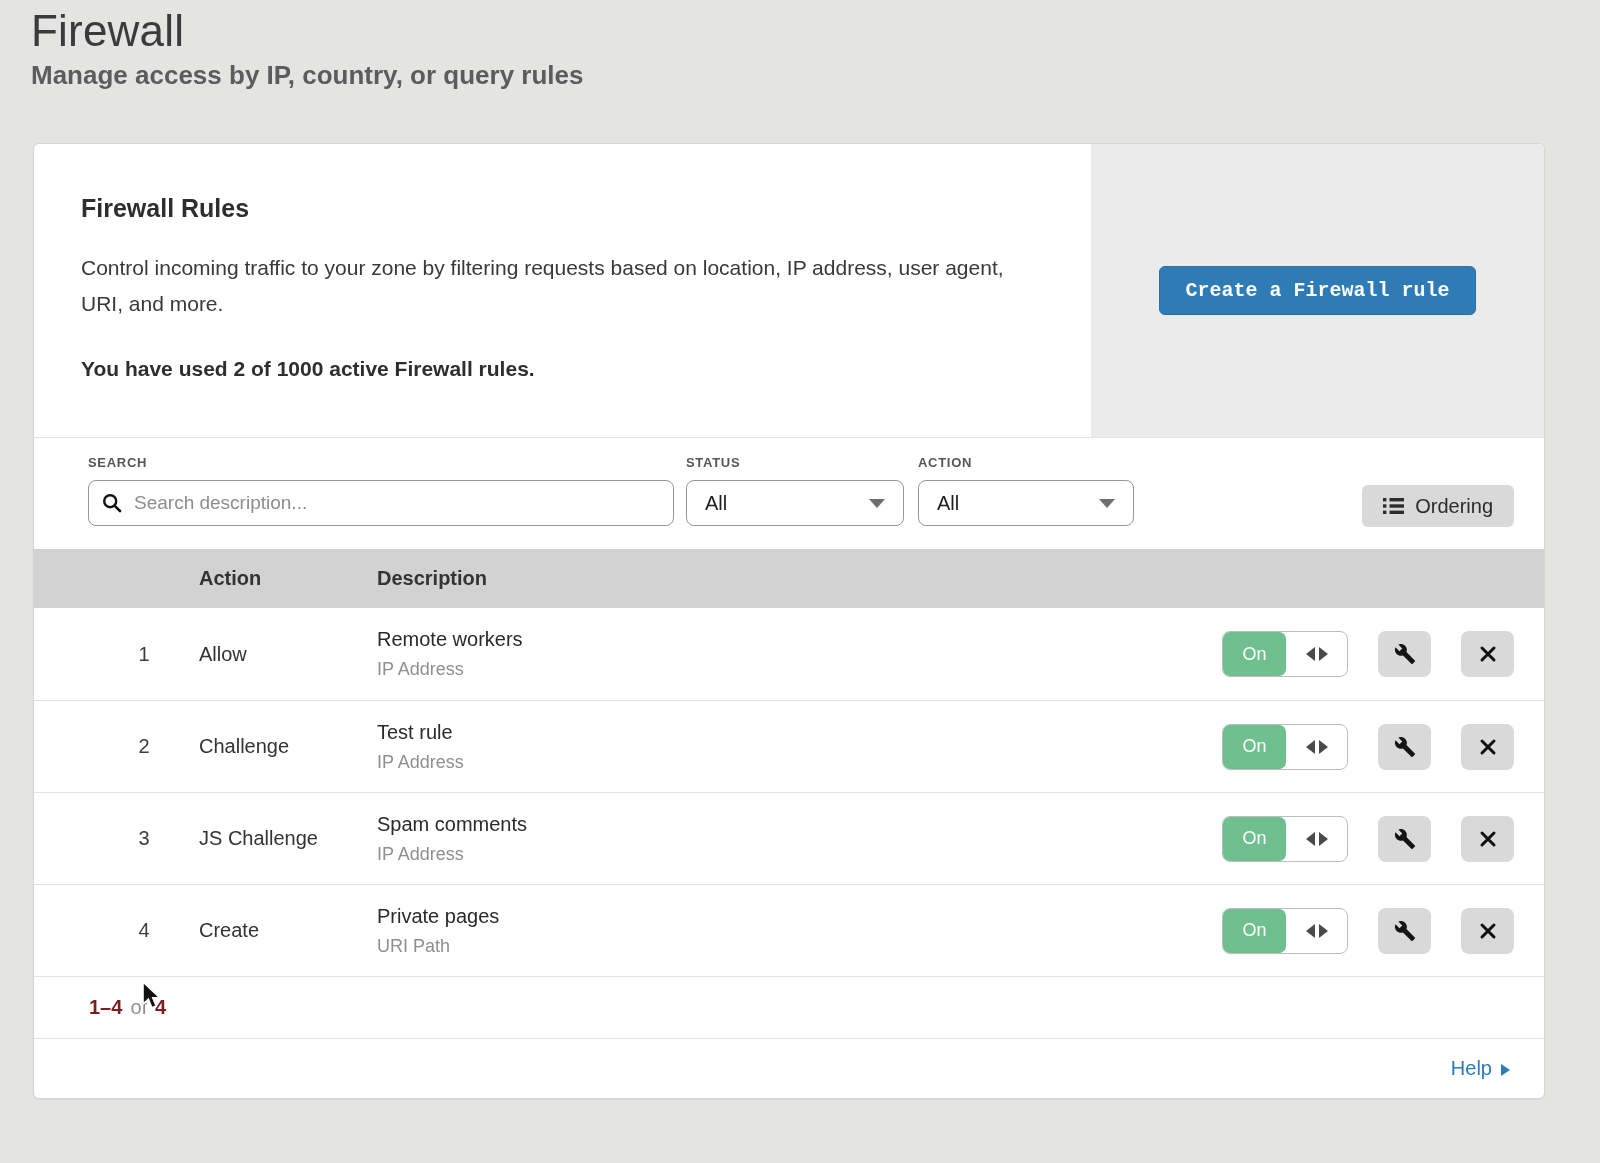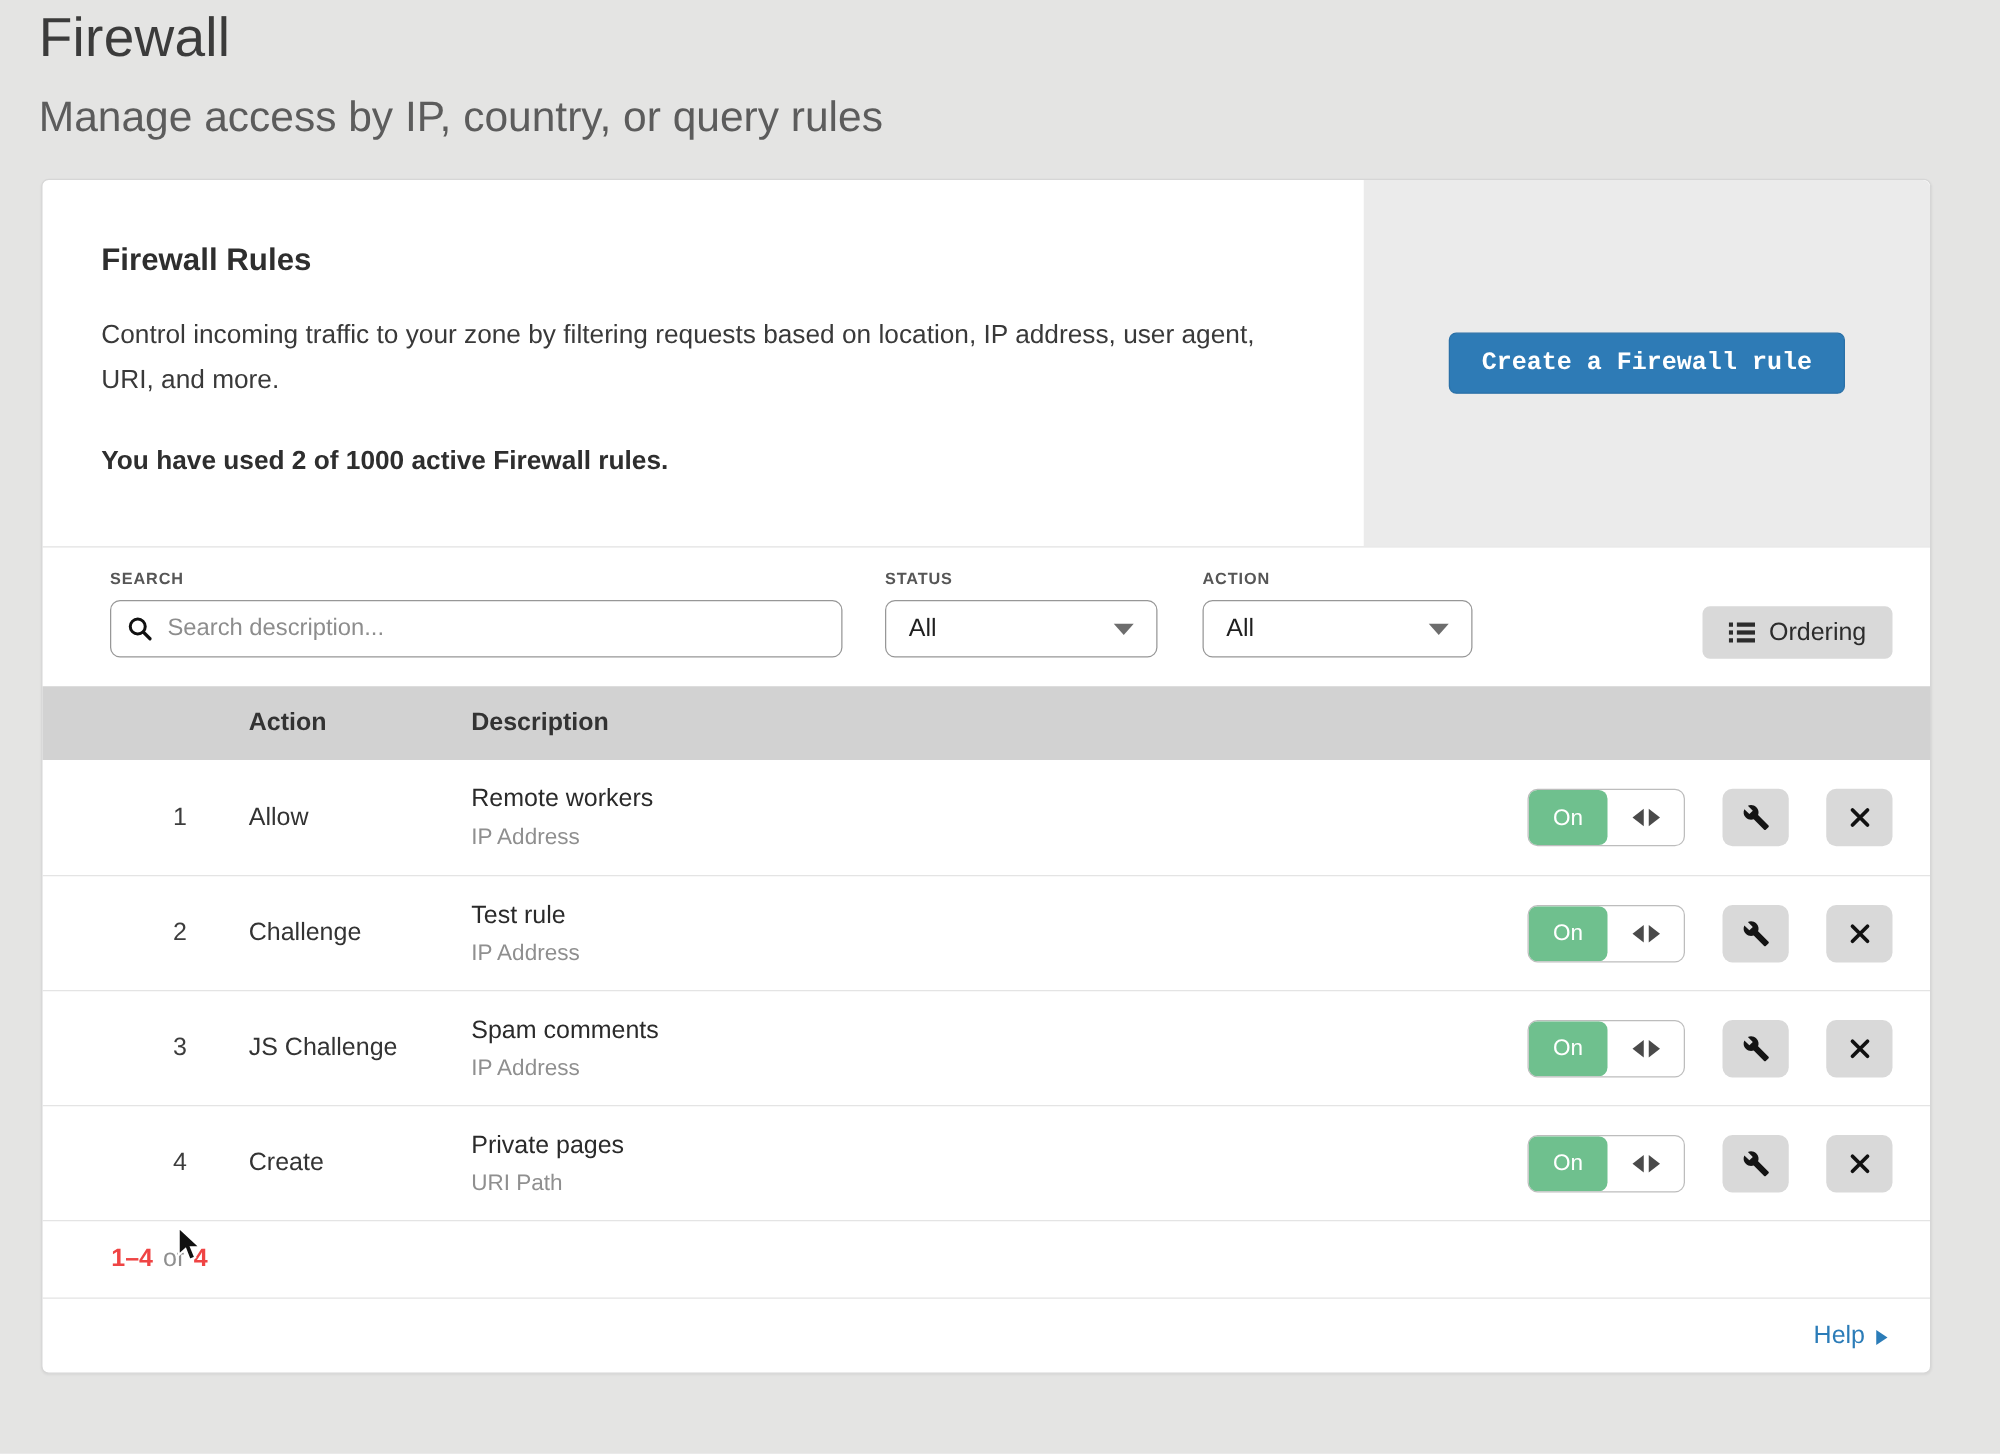--- a/index.html
+++ b/index.html
@@ -8,21 +8,21 @@
     width: 1600px; height: 1163px;
     background: #e4e4e3;
     font-family: "Liberation Sans", sans-serif;
     position: relative;
     overflow: hidden;
   }
 
   
   .page-header { padding: 6px 0 0 31px; height: 137px; }
   .page-title { font-size: 44px; font-weight: 400; color: #3b3b3b; margin: 0; letter-spacing: .2px; }
-  .page-subtitle { font-size: 34px; font-weight: 400; color: #5c5c5c; margin-top: 19px; }
+  .page-subtitle { font-size: 26px; font-weight: 700; color: #5c5c5c; margin-top: 4px; }
 
   
   .card {
     position: absolute; left: 33px; top: 143px; width: 1512px;
     background: #ffffff;
     border: 1px solid #d6d6d6;
     border-radius: 6px;
     box-shadow: 0 1px 2px rgba(0,0,0,.06);
   }
 
@@ -37,21 +37,21 @@
     display: flex; align-items: center; justify-content: center; font-family: Liberation Mono, monospace;
   }
   .create-btn {
     background: #2e7bb6; color: #ffffff;
     font-family: inherit; font-size: 20px; font-weight: 700;
     border: 1px solid #2a70a7; border-radius: 6px;
     padding: 12px 25px; cursor: pointer;
   }
 
   
-  .filters { display: flex; align-items: flex-start; padding: 17px 30px 22px 54px; border-top: 1px solid #e2e2e2; gap: 22px; }
+  .filters { display: flex; align-items: flex-start; padding: 17px 30px 22px 54px; border-top: 1px solid #e2e2e2; }
   .filter-label { display: block; font-size: 13px; font-weight: 700; color: #565656; letter-spacing: .7px; margin-bottom: 10px; }
   .search-group { margin-right: 12px; }
   .search-box {
     width: 586px; height: 46px; border: 1px solid #979797; border-radius: 8px;
     display: flex; align-items: center; padding: 0 13px; background: #fff;
   }
   .search-box svg { flex: 0 0 auto; margin-right: 10px; }
   .search-input { border: none; outline: none; background: transparent; font-family: inherit; font-size: 19px; color: #333; width: 100%; }
   .search-input::placeholder { color: #8d8d8d; }
   .select-group { margin-right: 14px; }
@@ -84,21 +84,21 @@
   .row-controls { display: flex; align-items: center; gap: 30px; padding-right: 30px; }
   .toggle { width: 126px; height: 46px; border: 1px solid #bdbdbd; border-radius: 8px; display: flex; overflow: hidden; background: #fff; cursor: pointer; }
   .toggle-on { width: 63px; background: #6fc08e; color: #fff; font-size: 18px; display: flex; align-items: center; justify-content: center; border-radius: 0 7px 7px 0; }
   .toggle-off { flex: 1; display: flex; align-items: center; justify-content: center; gap: 4px; }
   .tri-left { width: 0; height: 0; border-top: 7px solid transparent; border-bottom: 7px solid transparent; border-right: 9px solid #4a4a4a; }
   .tri-right { width: 0; height: 0; border-top: 7px solid transparent; border-bottom: 7px solid transparent; border-left: 9px solid #4a4a4a; }
   .icon-btn { width: 53px; height: 46px; background: #d9d9d9; border: none; border-radius: 8px; display: flex; align-items: center; justify-content: center; cursor: pointer; }
 
   
   .pagination-row { height: 62px; border-top: 1px solid #e4e4e4; display: flex; align-items: center; padding-left: 55px; font-size: 20px; }
-  .pg-strong { font-weight: 700; color: #ef4444; }
+  .pg-strong { font-weight: 700; color: #7f1d1d; }
   .pg-of { color: #8f8f8f; margin: 0 8px; }
   .help-row { height: 60px; border-top: 1px solid #e4e4e4; display: flex; align-items: center; justify-content: flex-end; padding-right: 34px; }
   .help-link { color: #2b7cb8; font-size: 20px; text-decoration: none; display: flex; align-items: center; gap: 9px; cursor: pointer; }
   .help-arrow { width: 0; height: 0; border-top: 6px solid transparent; border-bottom: 6px solid transparent; border-left: 9px solid #2b7cb8; margin-top: 2px; }
 
   .cursor { position: absolute; left: 141px; top: 981px; pointer-events: none; }
 </style>
 </head>
 <body>
 

